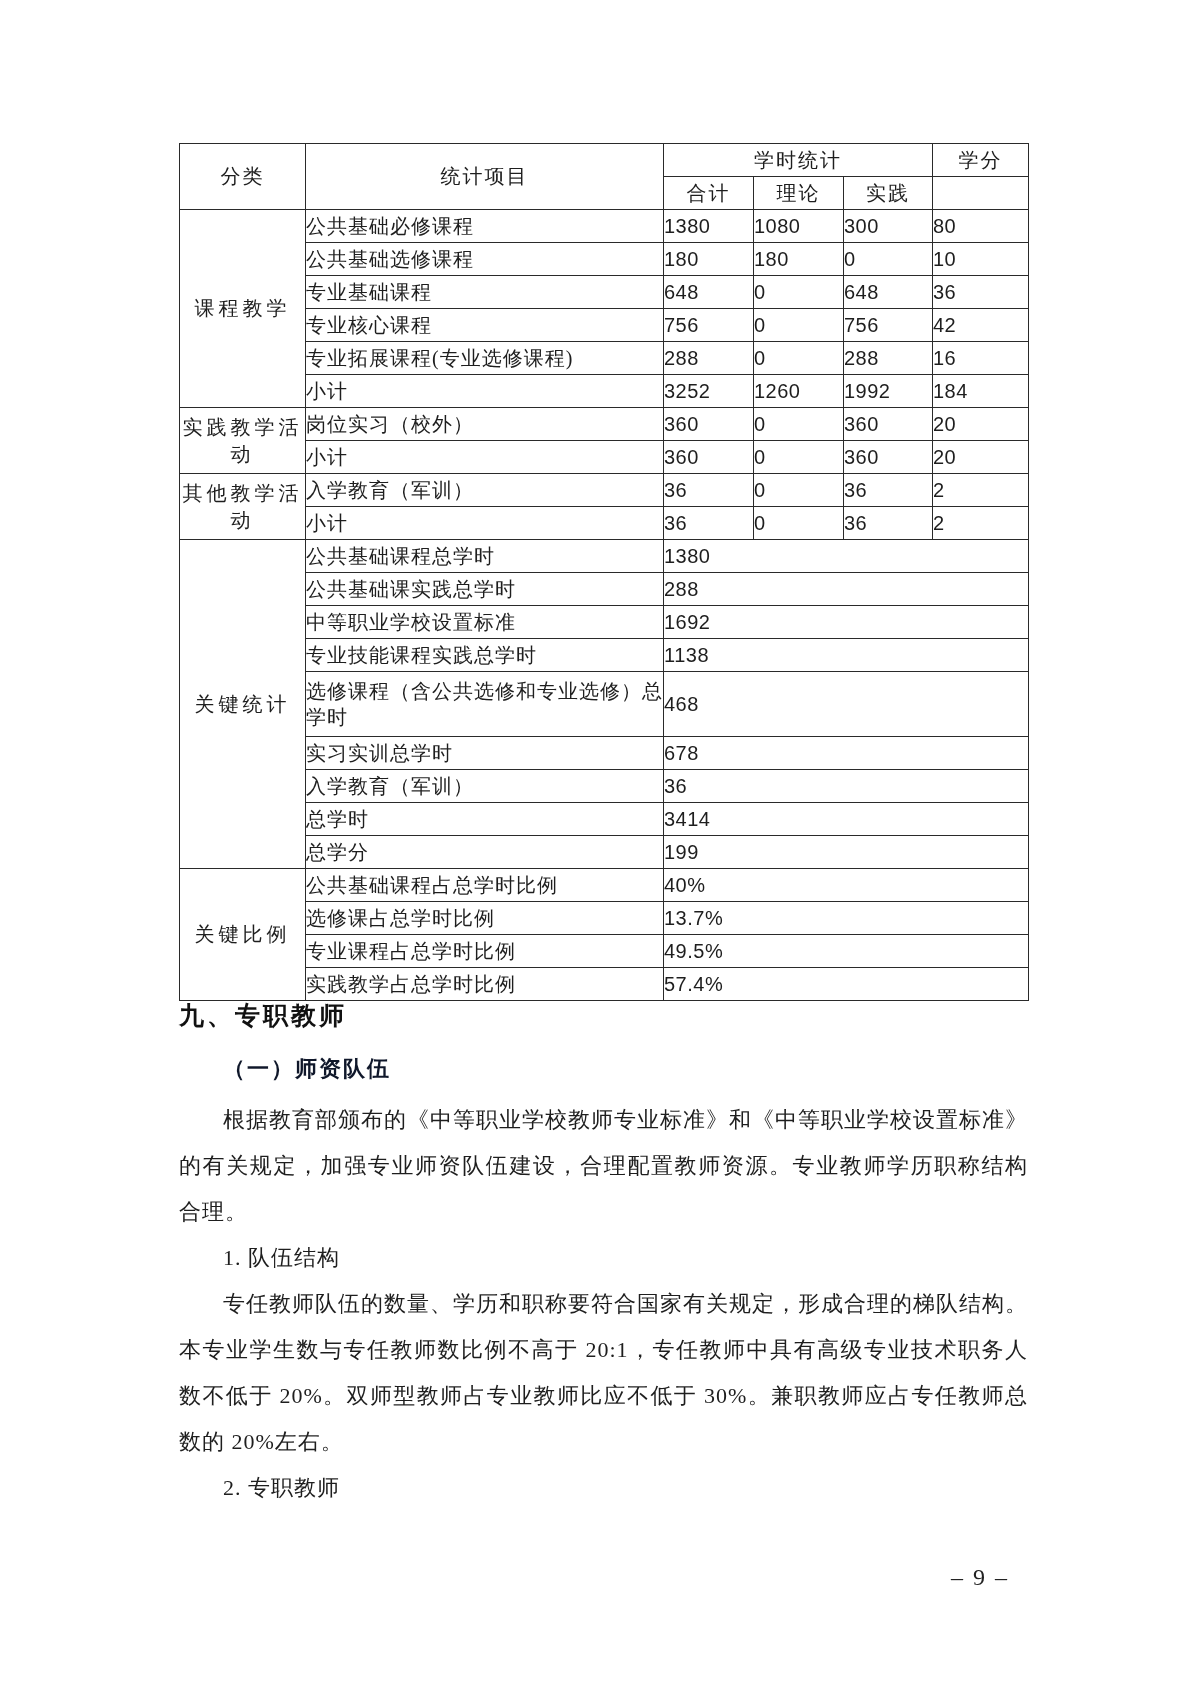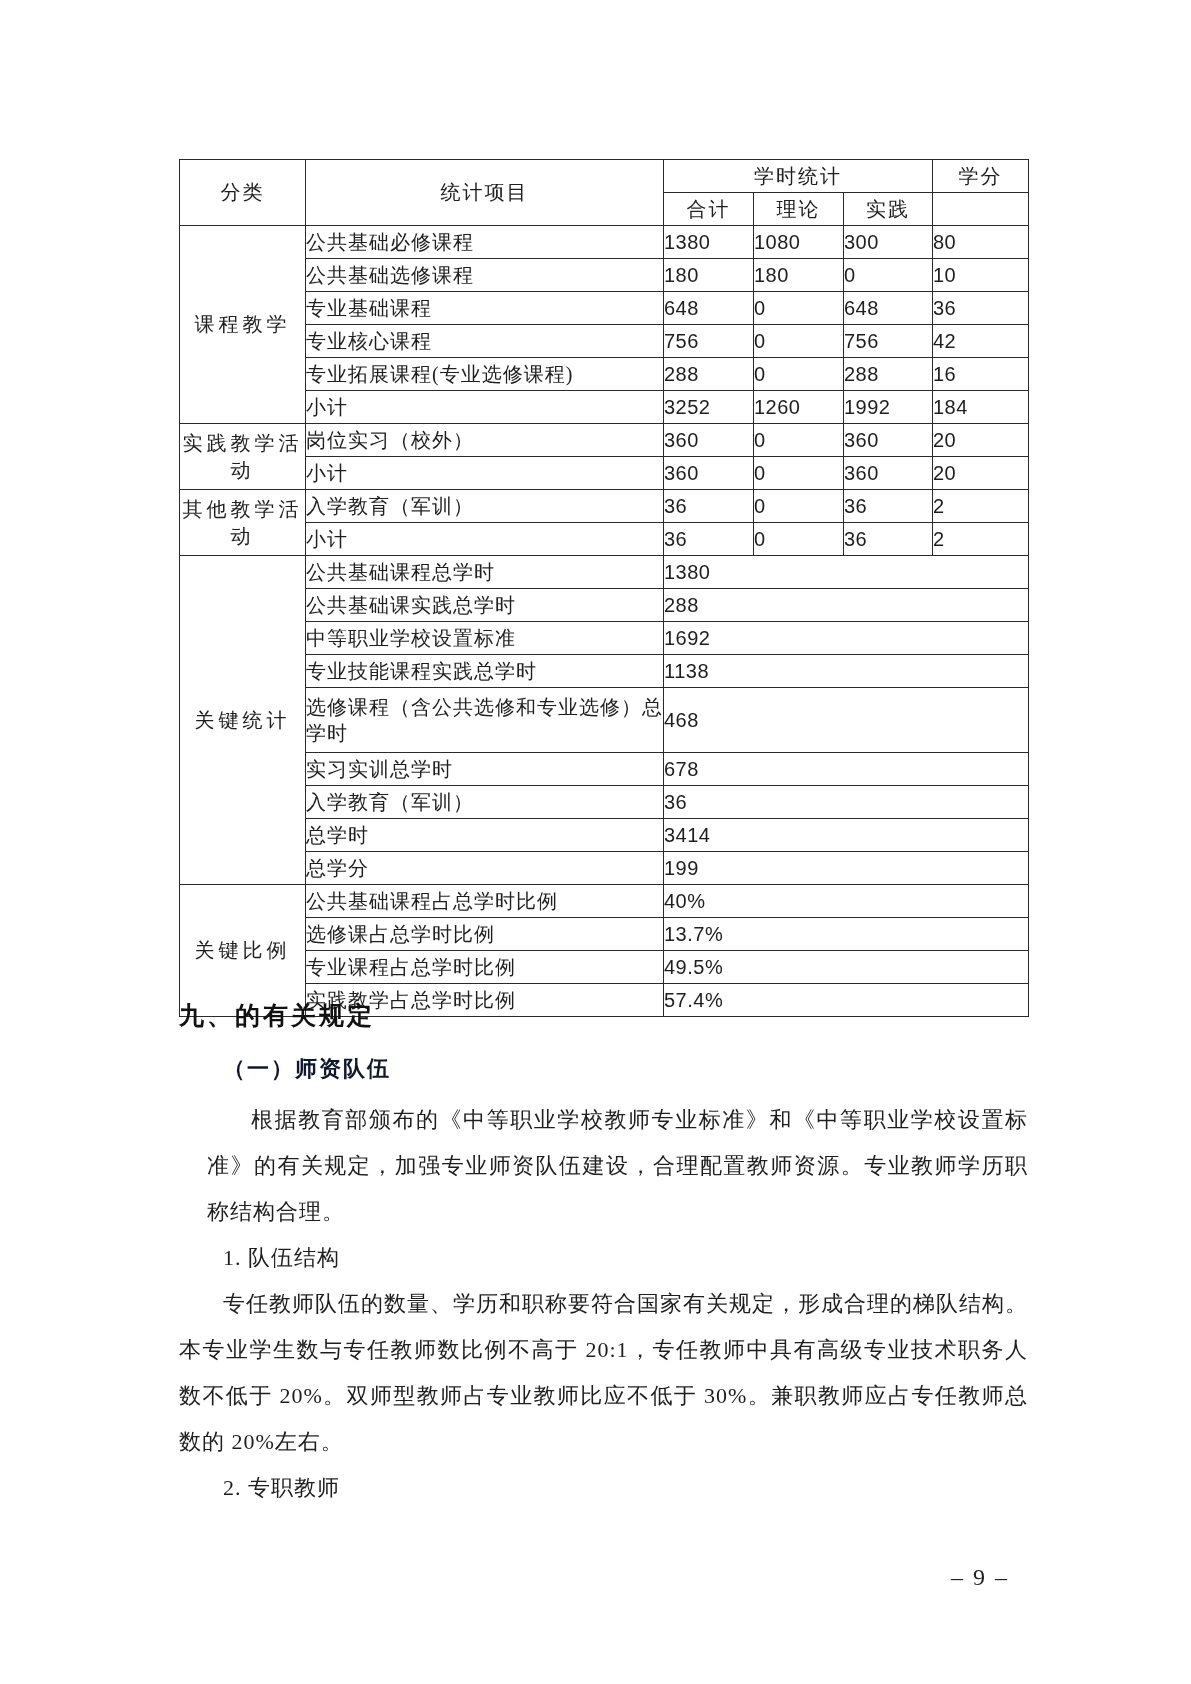--- a/index.html
+++ b/index.html
@@ -3,21 +3,21 @@
 <meta charset="utf-8">
 <style>
   html,body { margin:0; padding:0; background:#e8e8e8; }
   .page {
     position:relative; width:1191px; height:1684px; margin:0 auto;
     background:#ffffff; color:#1e1e1e;
     font-family:"Liberation Serif","DejaVu Serif",serif;
     overflow:hidden;
   }
   
-  .table-wrap { position:absolute; left:179px; top:159px; }
+  .table-wrap { position:absolute; left:179px; top:143px; }
   table.stats { border-collapse:collapse; table-layout:fixed; }
   table.stats td {
     border:1px solid #2a2a2a; height:32px; font-size:20px; padding:0;
     overflow:hidden; vertical-align:middle;
   }
   td.hd { text-align:center; letter-spacing:2px; }
   td.cat { text-align:center; padding:0 13px; letter-spacing:4px; line-height:27px; }
   td.item { padding:0 4px 0 10px; line-height:26px; letter-spacing:1px; }
   td.val {
     text-align:left; letter-spacing:0.5px;
@@ -31,21 +31,21 @@
     font-weight:bold; font-size:25px; line-height:30px; letter-spacing:3px; color:#111;
   }
   .h2 {
     margin:25px 0 0 44px; font-family:"Liberation Sans","DejaVu Sans",sans-serif;
     font-weight:bold; font-size:22px; line-height:28px; letter-spacing:2px; color:#0f172a;
   }
   p.body {
     margin:0; font-size:22px; line-height:46px; letter-spacing:1px;
     text-align:justify; text-indent:44px;
   }
-  p.first { margin-top:14px;margin-left:28px; }
+  p.first { margin-top:14px; }
   .pageno {
     position:absolute; left:930px; top:1564px; width:100px;
     font-size:24px; letter-spacing:2px; text-align:center; color:#222;
   }
 </style>
 </head>
 <body>
 
 <div class="page">
 
@@ -199,21 +199,21 @@
           </tr>
           <tr>
             <td class="item">实践教学占总学时比例</td>
             <td class="val" colspan="4">57.4%</td>
           </tr>
         </tbody>
     </table>
   </div>
 
   <div class="content">
-    <div class="h1">九、的有关规定</div>
+    <div class="h1">九、专职教师</div>
     <div class="h2">（一）师资队伍</div>
     <p class="body first">根据教育部颁布的《中等职业学校教师专业标准》和《中等职业学校设置标准》的有关规定，加强专业师资队伍建设，合理配置教师资源。专业教师学历职称结构合理。</p>
     <p class="body">1. 队伍结构</p>
     <p class="body">专任教师队伍的数量、学历和职称要符合国家有关规定，形成合理的梯队结构。本专业学生数与专任教师数比例不高于 20:1，专任教师中具有高级专业技术职务人数不低于 20%。双师型教师占专业教师比应不低于 30%。兼职教师应占专任教师总数的 20%左右。</p>
     <p class="body">2. 专职教师</p>
   </div>
 
   <div class="pageno">– 9 –</div>
 
 </div>

